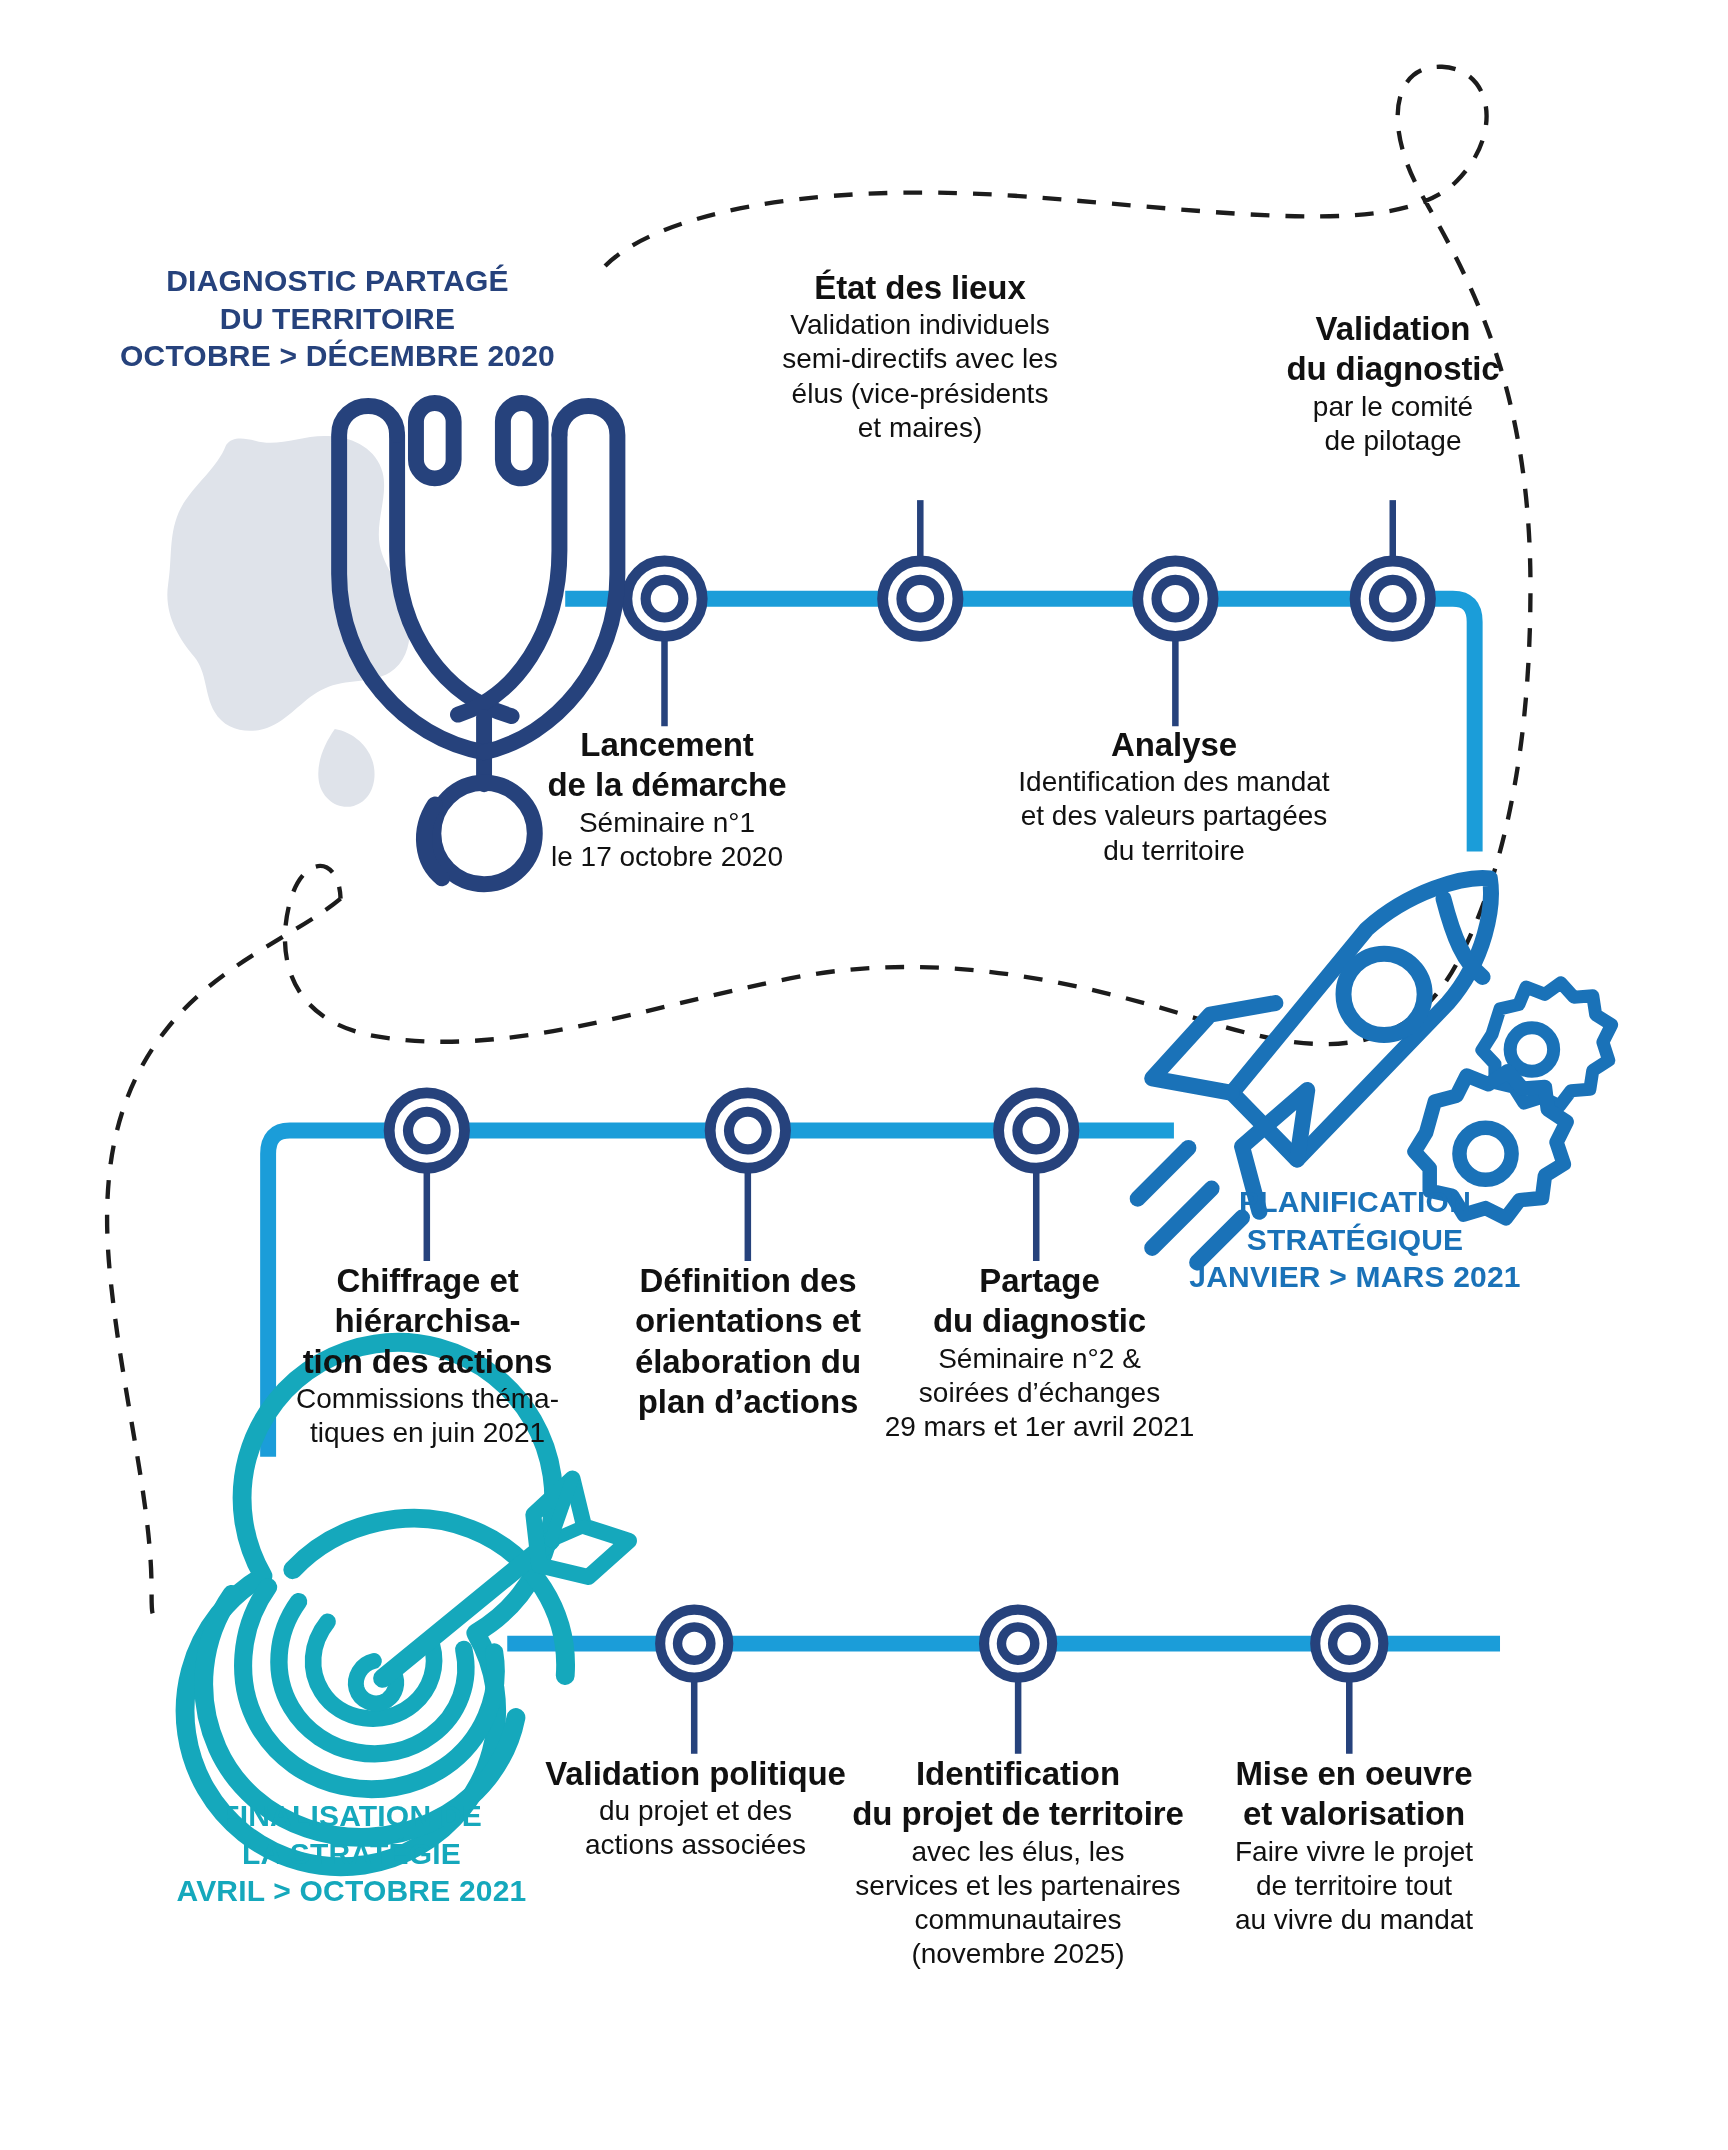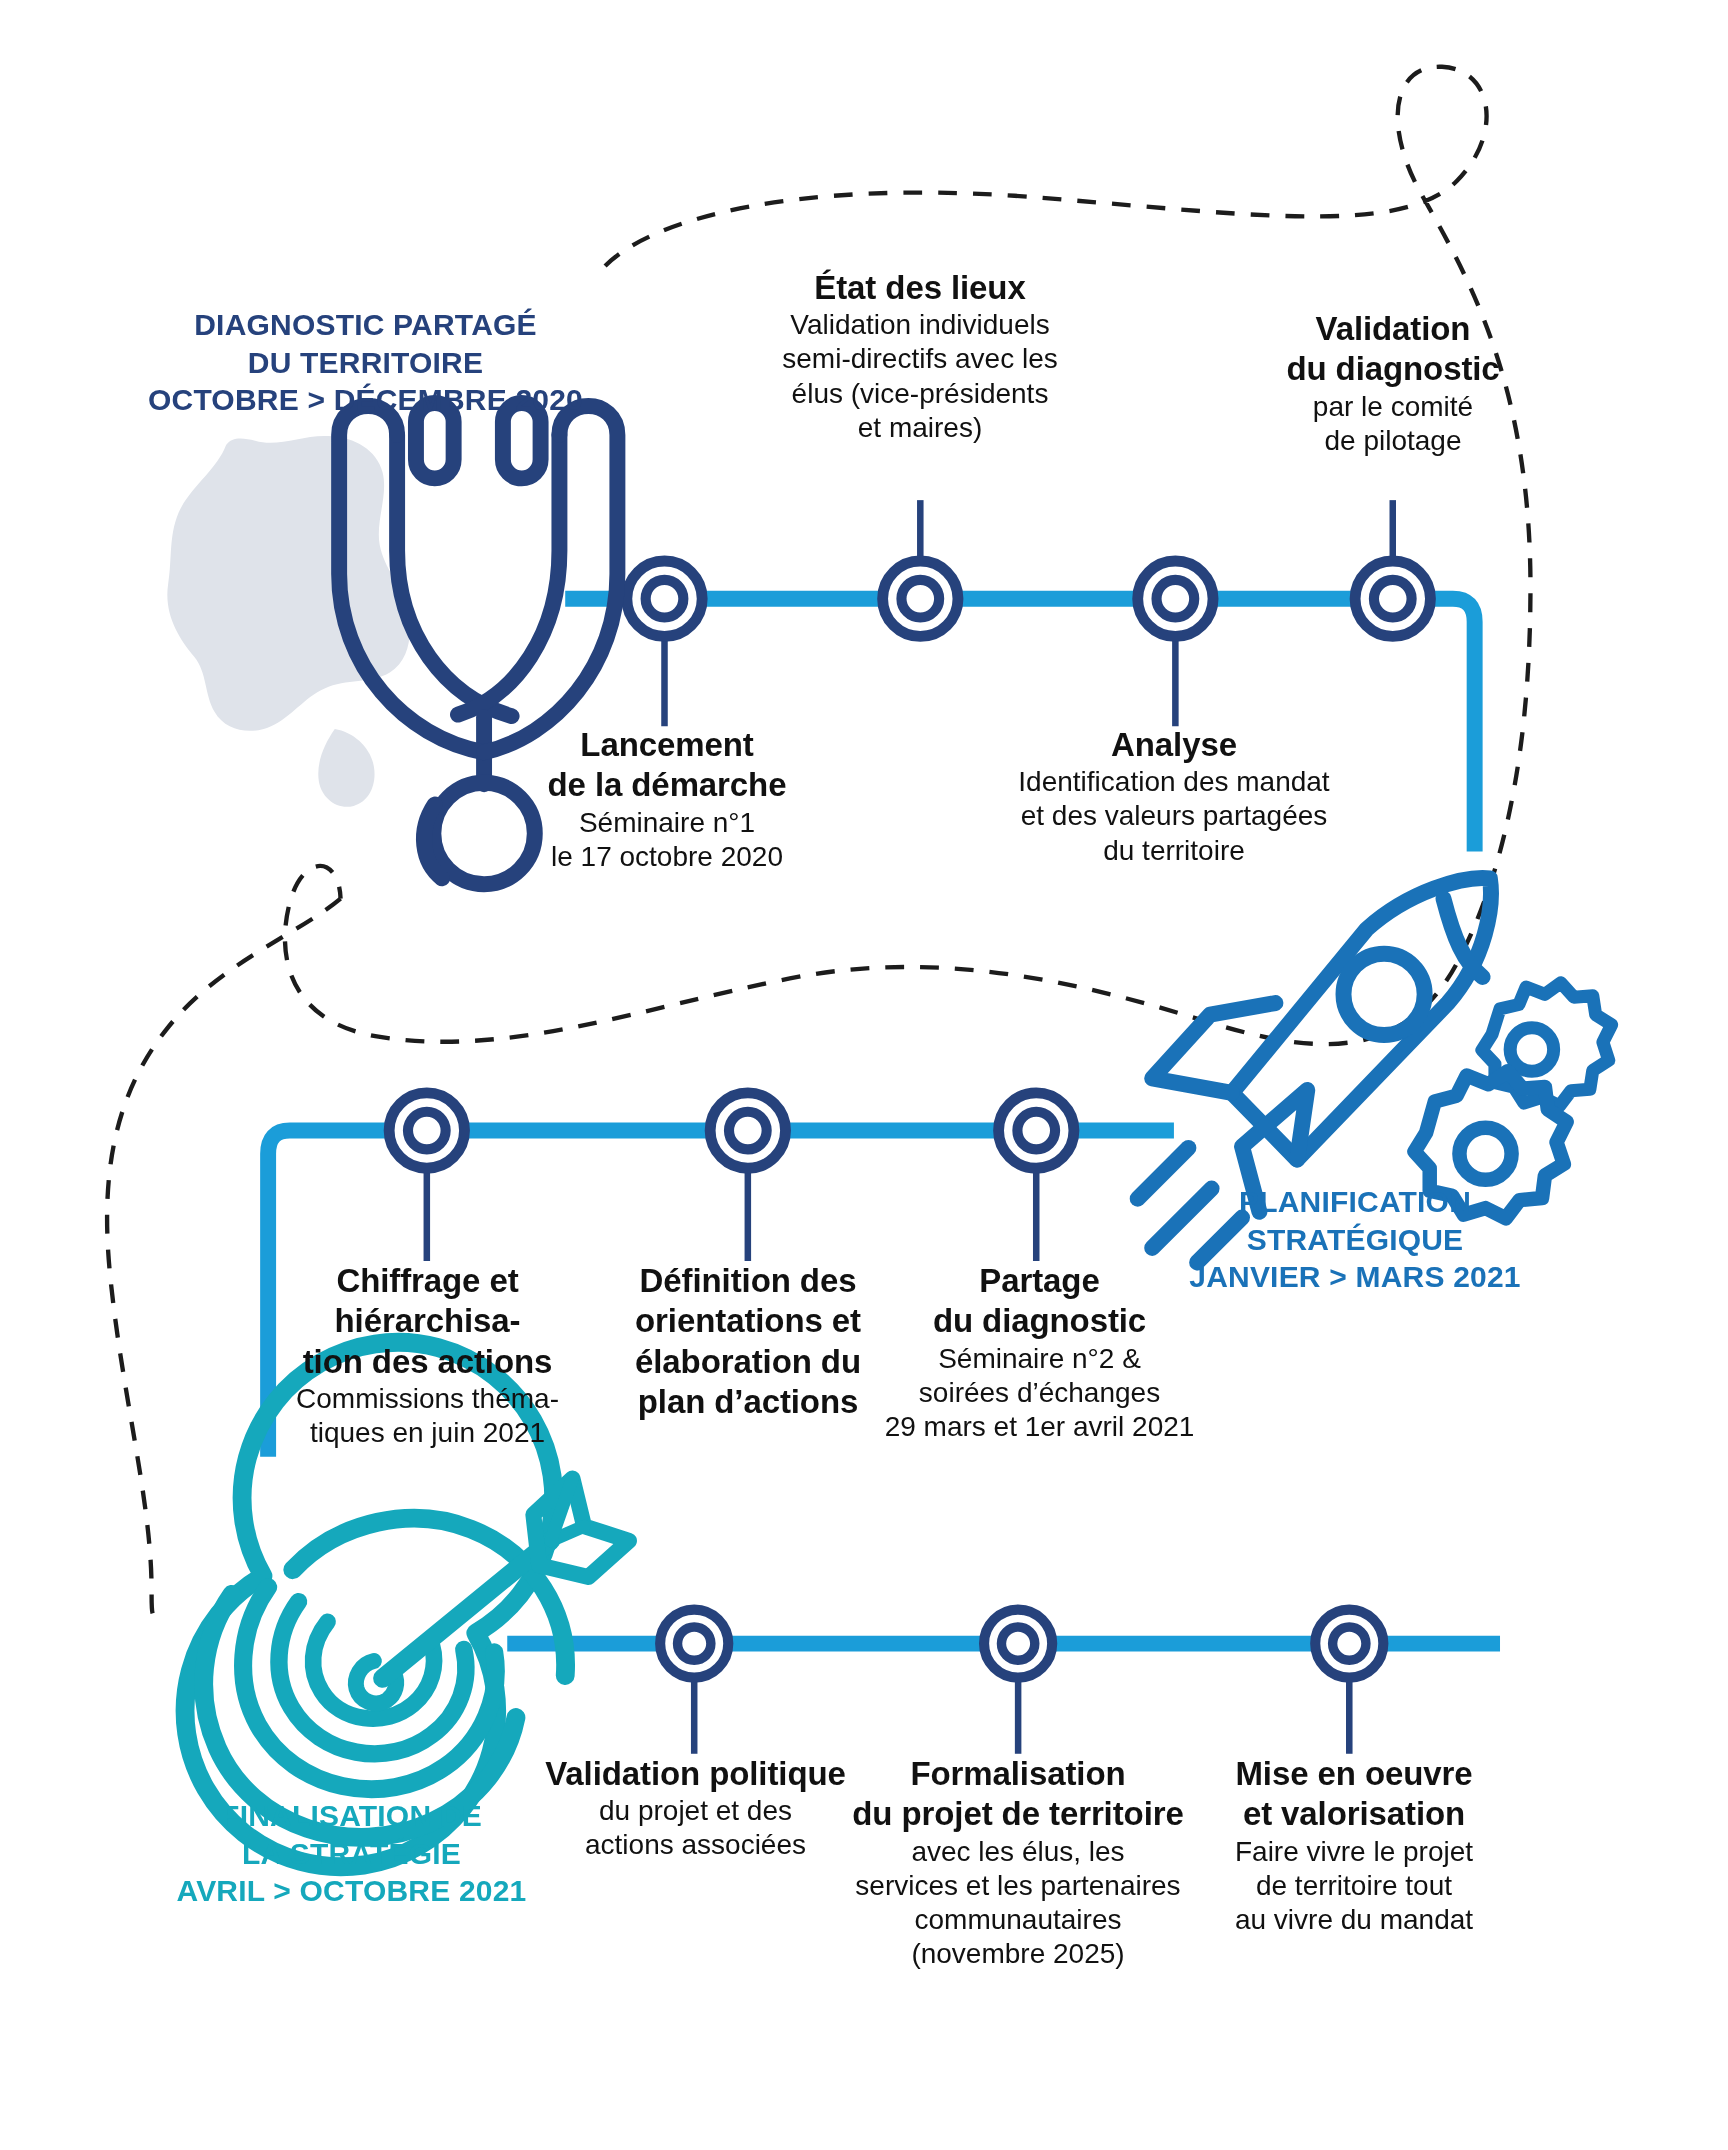--- a/index.html
+++ b/index.html
@@ -294,21 +294,21 @@
         C 736 2144, 786 2226, 780 2312"></path>
 
       <path stroke-width="26" d="M 528 2316 L 760 2126"></path>
 
       <path stroke-width="22" d="M 736 2090 L 790 2040 L 806 2106 L 868 2126 L 812 2176 L 744 2160 Z"></path>
       <path stroke-width="18" d="M 760 2126 L 806 2106"></path>
       <path stroke-width="18" d="M 760 2126 L 790 2040"></path>
     </g>
   </svg>
 
-  <div class="phase phase-navy" style="left:119px; top:262px; width:493px;margin-top:44px;">
+  <div class="phase phase-navy" style="left:91px; top:262px; width:493px;">
     <span class="l">DIAGNOSTIC PARTAGÉ</span>
     <span class="l">DU TERRITOIRE</span>
     <span class="l">OCTOBRE &gt; DÉCEMBRE 2020</span>
   </div>
 
   <div class="phase phase-blue" style="left:1145px; top:1183px; width:420px;">
     <span class="l">PLANIFICATION</span>
     <span class="l">STRATÉGIQUE</span>
     <span class="l">JANVIER &gt; MARS 2021</span>
   </div>
@@ -370,21 +370,21 @@
     <span class="sub">29 mars et 1er avril 2021</span>
   </div>
 
   <div class="lbl" style="left:536px; top:1754px; width:319px;">
     <span class="ttl">Validation politique</span>
     <span class="sub">du projet et des</span>
     <span class="sub">actions associées</span>
   </div>
 
   <div class="lbl" style="left:837px; top:1754px; width:362px;">
-    <span class="ttl">Formalisation</span>
+    <span class="ttl">Identification</span>
     <span class="ttl">du projet de territoire</span>
     <span class="sub">avec les élus, les</span>
     <span class="sub">services et les partenaires</span>
     <span class="sub">communautaires</span>
     <span class="sub">(novembre 2025)</span>
   </div>
 
   <div class="lbl" style="left:1209px; top:1754px; width:290px;">
     <span class="ttl">Mise en oeuvre</span>
     <span class="ttl">et valorisation</span>

